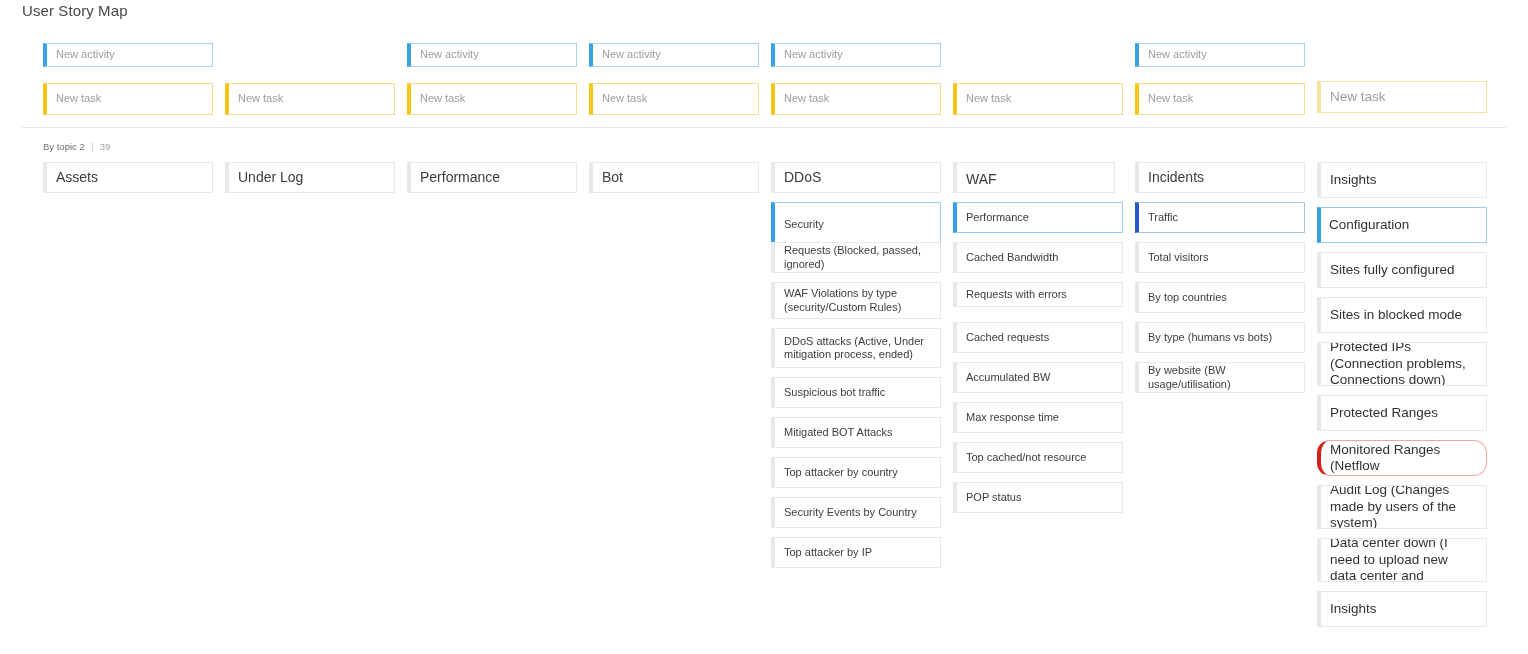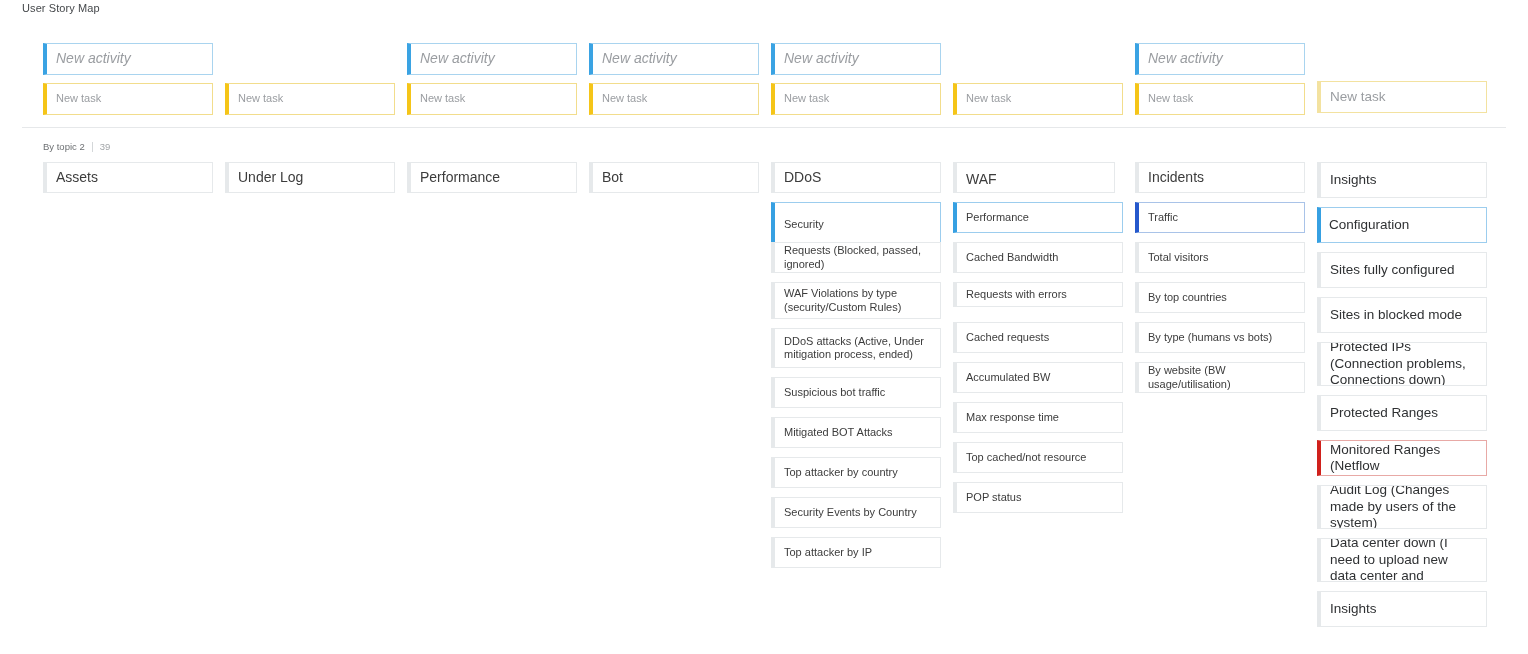--- a/index.html
+++ b/index.html
@@ -16,21 +16,21 @@
     overflow: hidden;
     position: relative;
     color: #3c3c3c;
   }
 
   
   .page-title {
     position: absolute;
     left: 22px;
     top: 2px;
-    font-size: 11px;
+    font-size: 15px;
     color: #45484b;
     letter-spacing: .1px;
     white-space: nowrap;
     text-align: center;
   }
 
   
   .card {
     position: absolute;
     background: #ffffff;
@@ -44,26 +44,25 @@
     line-height: 1.22;
     overflow: hidden;
   }
   .card .lbl {
     display: block;
     width: 100%;
   }
 
   
   .card.activity {
-    height: 32px;
+    height: 24px;
     border-color: #a9d4ef;
     border-left-color: #3aa3e3;
-    font-size: 14px;
+    font-size: 11px;
     color: #9a9da1;
-    font-style: italic;
   }
   .card.task {
     height: 32px;
     border-color: #f2dd8c;
     border-left-color: #f5c518;
     font-size: 11px;
     color: #9a9da1;
     align-items: center;
   }
   .card.task.big {
@@ -97,20 +96,21 @@
     border-color: #9ccdee;
     border-left-color: #36a0e2;
   }
   .card.sel-blue {
     border-color: #a9c3e8;
     border-left-color: #2558cc;
   }
   .card.sel-red {
     border-color: #e8a9a6;
     border-left-color: #d0211c;
+    border-radius: 13px;
   }
 
   
   .separator {
     position: absolute;
     left: 22px;
     top: 127px;
     width: 1484px;
     height: 1px;
     background: #e6e8ea;

